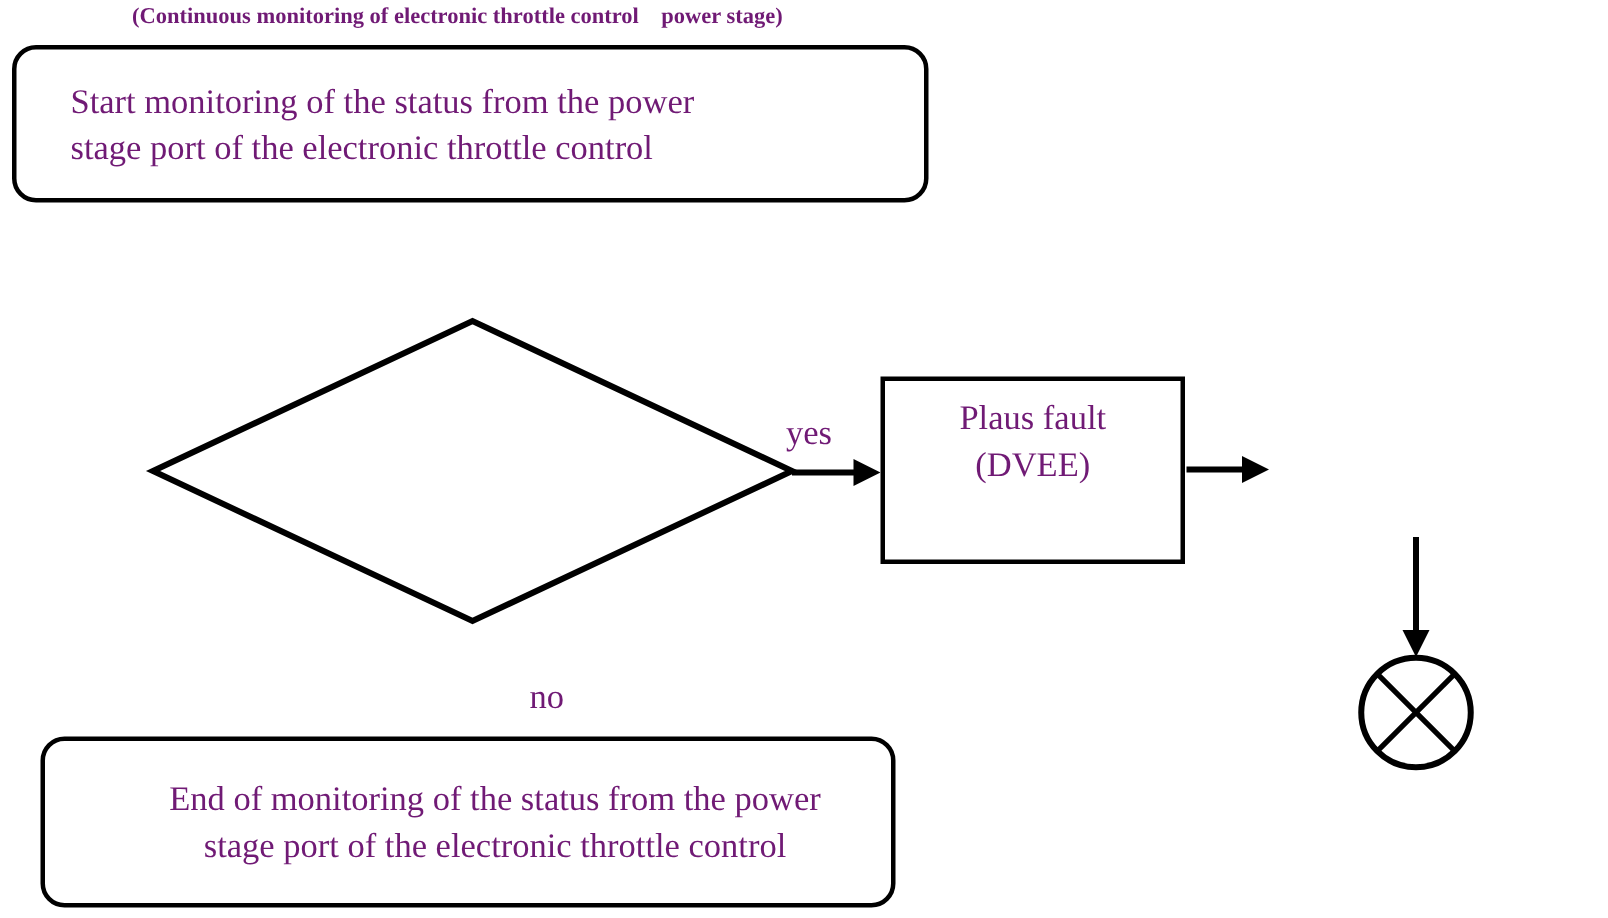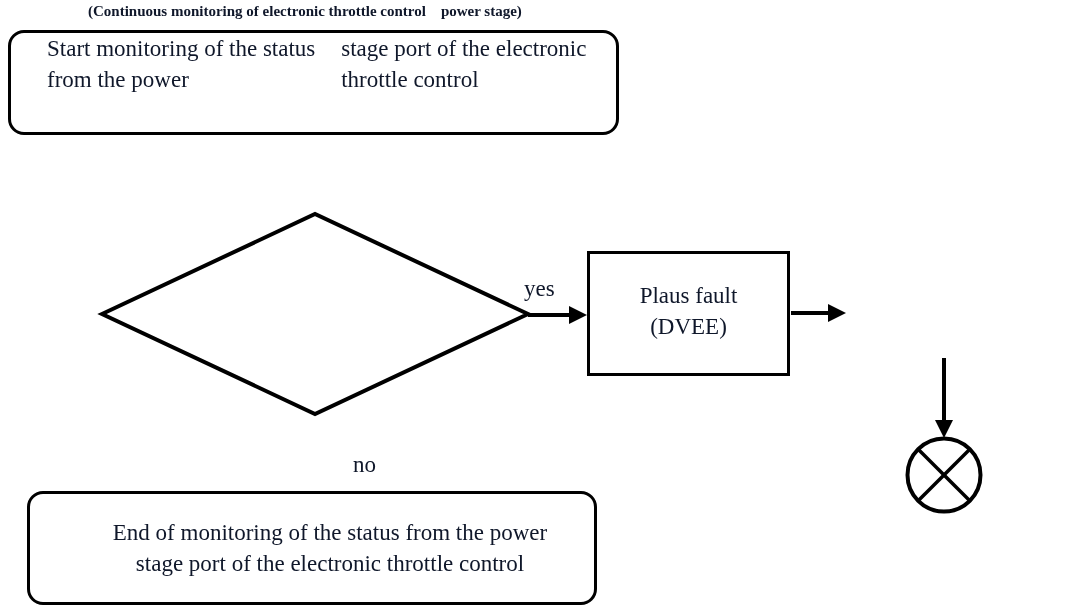--- a/index.html
+++ b/index.html
@@ -6,21 +6,21 @@
     margin: 0;
     padding: 0;
     background: #ffffff;
   }
   .canvas {
     position: relative;
     width: 1072px;
     height: 612px;
     background: #ffffff;
     font-family: "Liberation Serif", "DejaVu Serif", serif;
-    color: #0f172a;
+    color: #701a75;
     overflow: hidden;
   }
   .caption {
     position: absolute;
     left: 88px;
     top: 3px;
     font-size: 15px;
     font-weight: bold;
     white-space: pre;
   }
@@ -42,40 +42,40 @@
     font-size: 23px;
     line-height: 31px;
     text-align: center;
   }
   .start-node {
     left: 8px;
     top: 30px;
     width: 611px;
     height: 105px;
     display: flex;
-    flex-direction: row;
+    flex-direction: column;
     justify-content: center;
     text-align: left;
   }
   .end-node {
     left: 27px;
     top: 491px;
     width: 570px;
     height: 114px;
     display: flex;
     flex-direction: column;
     justify-content: center;
     text-align: center;
   }
   .plaus-node {
     left: 587px;
     top: 251px;
     width: 203px;
     height: 125px;
-    padding-top: 26px;
+    padding-top: 9px;
   }
   .processing-node {
     left: 845px;
     top: 268px;
     width: 198px;
     height: 90px;
     display: flex;
     flex-direction: column;
     justify-content: center;
   }

